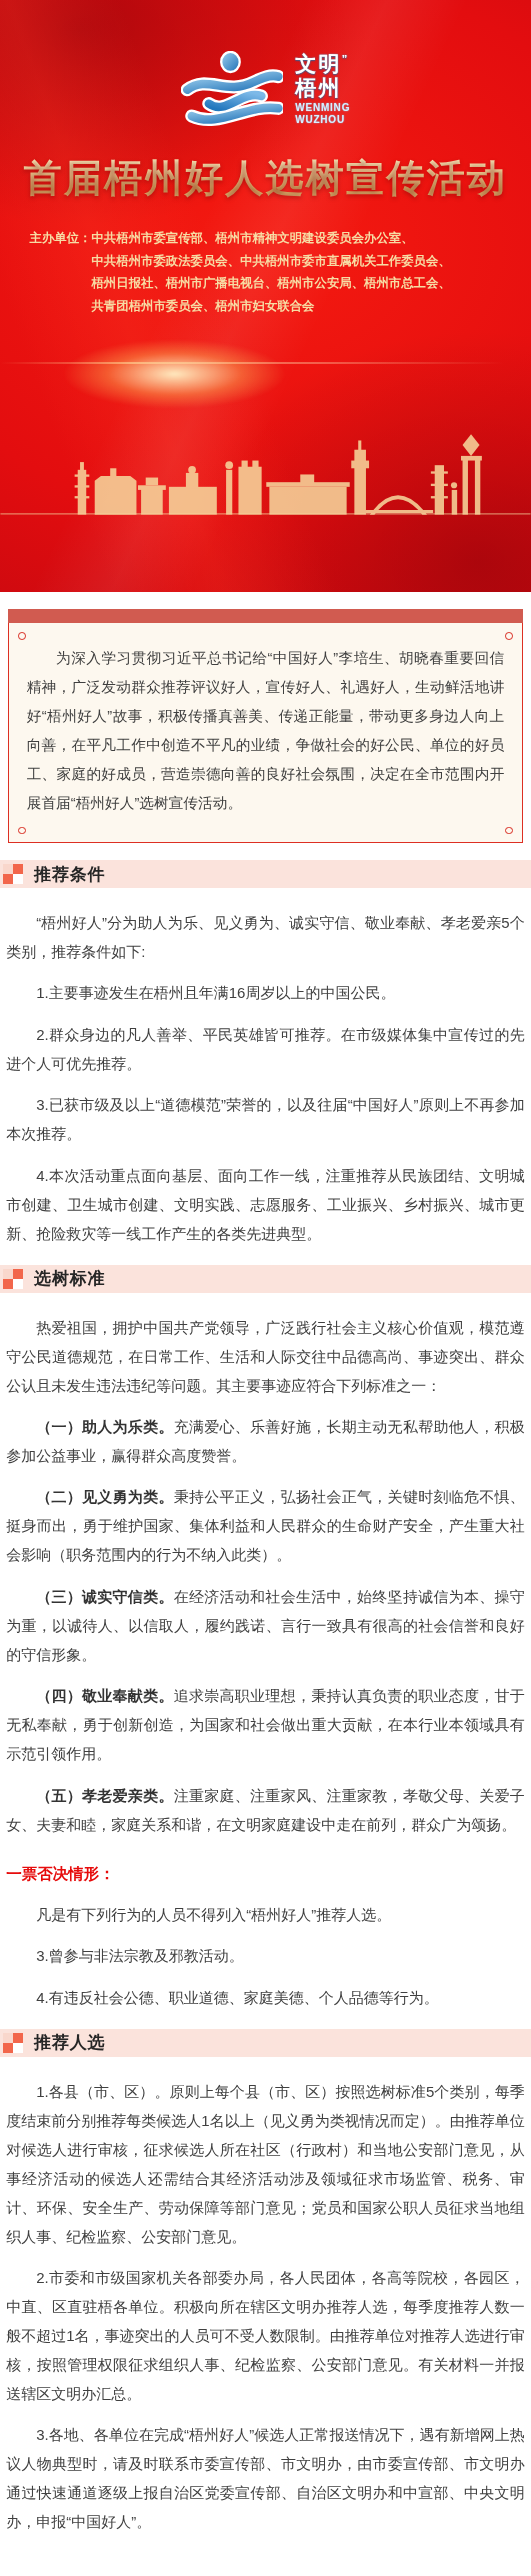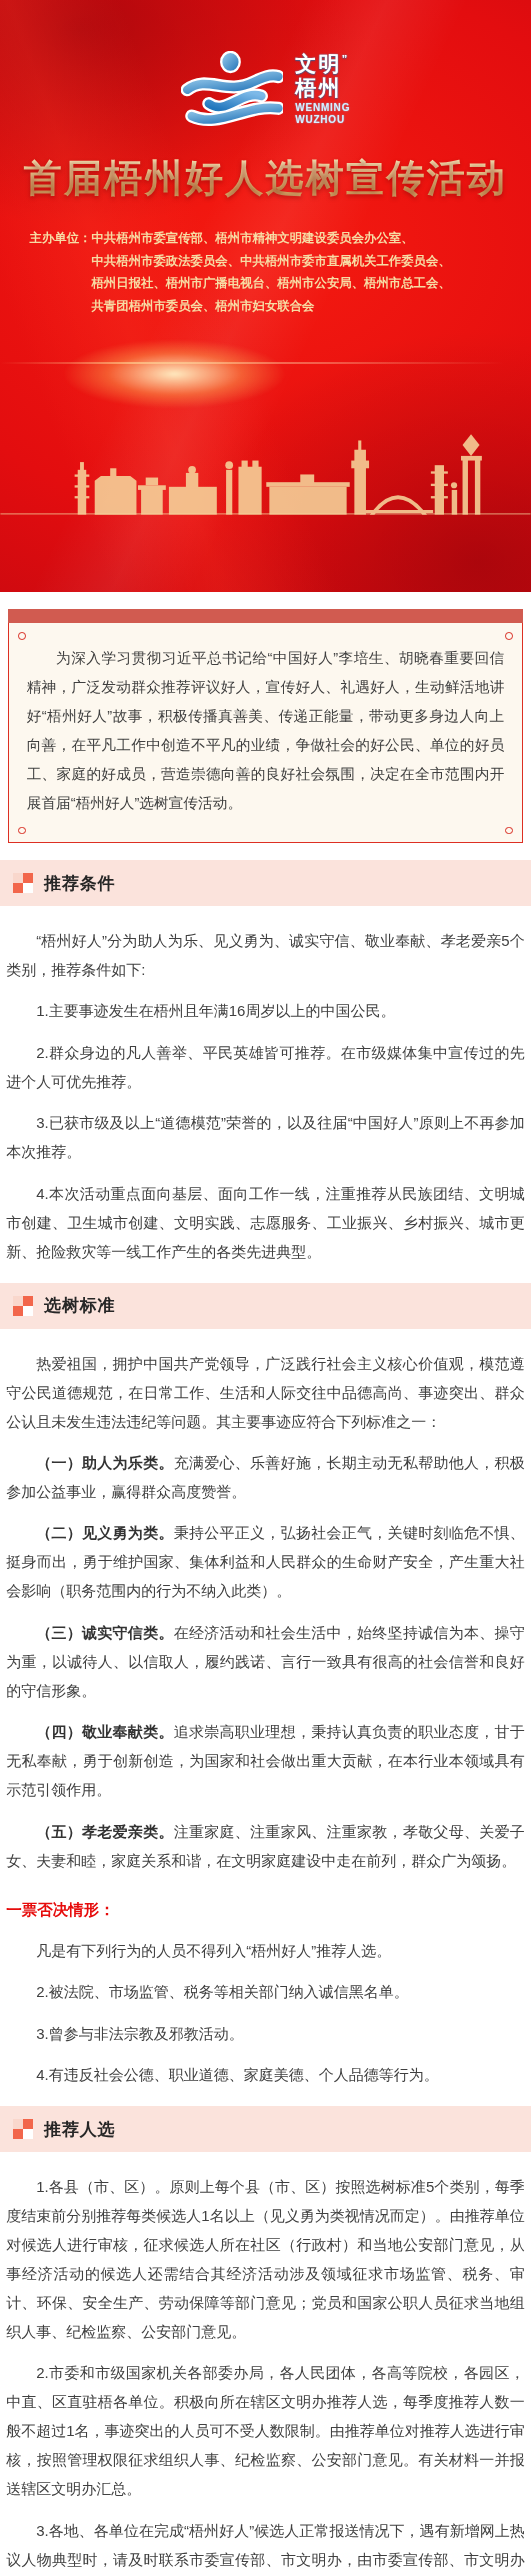--- a/index.html
+++ b/index.html
@@ -90,22 +90,22 @@
     position: absolute; width: 7.7px; height: 7.7px; border: 1.5px solid #d8281d;
     border-radius: 50%; background: transparent;
   }
   .ring.tl { left: 9.3px;  top: 9.3px; }
   .ring.tr { right: 9.3px; top: 9.3px; }
   .ring.bl { left: 9.3px;  bottom: 7.7px; }
   .ring.br { right: 9.3px; bottom: 7.7px; }
 
   
   .section-bar {
-    margin-top: 17px; height: 46px; background: #fbe3dc;
-    display: flex; align-items: center; position: relative; padding-left: 10px;
+    margin-top: 17px; height: 28px; background: #fbe3dc;
+    display: flex; align-items: center; position: relative;
   }
   .deco {
     width: 20px; height: 20px; margin-left: 3.1px; flex: none;
     display: grid; grid-template-columns: 10px 10px; grid-template-rows: 10px 10px;
   }
   .deco i { display: block; }
   .deco i:nth-child(1) { background: #f9d7cc; }
   .deco i:nth-child(2) { background: #f2664b; }
   .deco i:nth-child(3) { background: #f2664b; }
   .deco i:nth-child(4) { background: #ffffff; }
@@ -284,21 +284,20 @@
 <div class="article">
   <p class="first">热爱祖国，拥护中国共产党领导，广泛践行社会主义核心价值观，模范遵守公民道德规范，在日常工作、生活和人际交往中品德高尚、事迹突出、群众公认且未发生违法违纪等问题。其主要事迹应符合下列标准之一：</p>
   <p><span class="lead">（一）助人为乐类。</span><span>充满爱心、乐善好施，长期主动无私帮助他人，积极参加公益事业，赢得群众高度赞誉。</span></p>
   <p><span class="lead">（二）见义勇为类。</span><span>秉持公平正义，弘扬社会正气，关键时刻临危不惧、挺身而出，勇于维护国家、集体利益和人民群众的生命财产安全，产生重大社会影响（职务范围内的行为不纳入此类）。</span></p>
   <p><span class="lead">（三）诚实守信类。</span><span>在经济活动和社会生活中，始终坚持诚信为本、操守为重，以诚待人、以信取人，履约践诺、言行一致具有很高的社会信誉和良好的守信形象。</span></p>
   <p><span class="lead">（四）敬业奉献类。</span><span>追求崇高职业理想，秉持认真负责的职业态度，甘于无私奉献，勇于创新创造，为国家和社会做出重大贡献，在本行业本领域具有示范引领作用。</span></p>
   <p><span class="lead">（五）孝老爱亲类。</span><span>注重家庭、注重家风、注重家教，孝敬父母、关爱子女、夫妻和睦，家庭关系和谐，在文明家庭建设中走在前列，群众广为颂扬。</span></p>
 
   <p class="veto-title">一票否决情形：</p>
   <p>凡是有下列行为的人员不得列入“梧州好人”推荐人选。</p>
-  <p>2.被法院、市场监管、税务等相关部门纳入诚信黑名单。</p>
   <p>3.曾参与非法宗教及邪教活动。</p>
   <p>4.有违反社会公德、职业道德、家庭美德、个人品德等行为。</p>
 </div>
 
 <div class="section-bar">
   <span class="deco">
       <i></i>
       <i></i>
       <i></i>
       <i></i>

